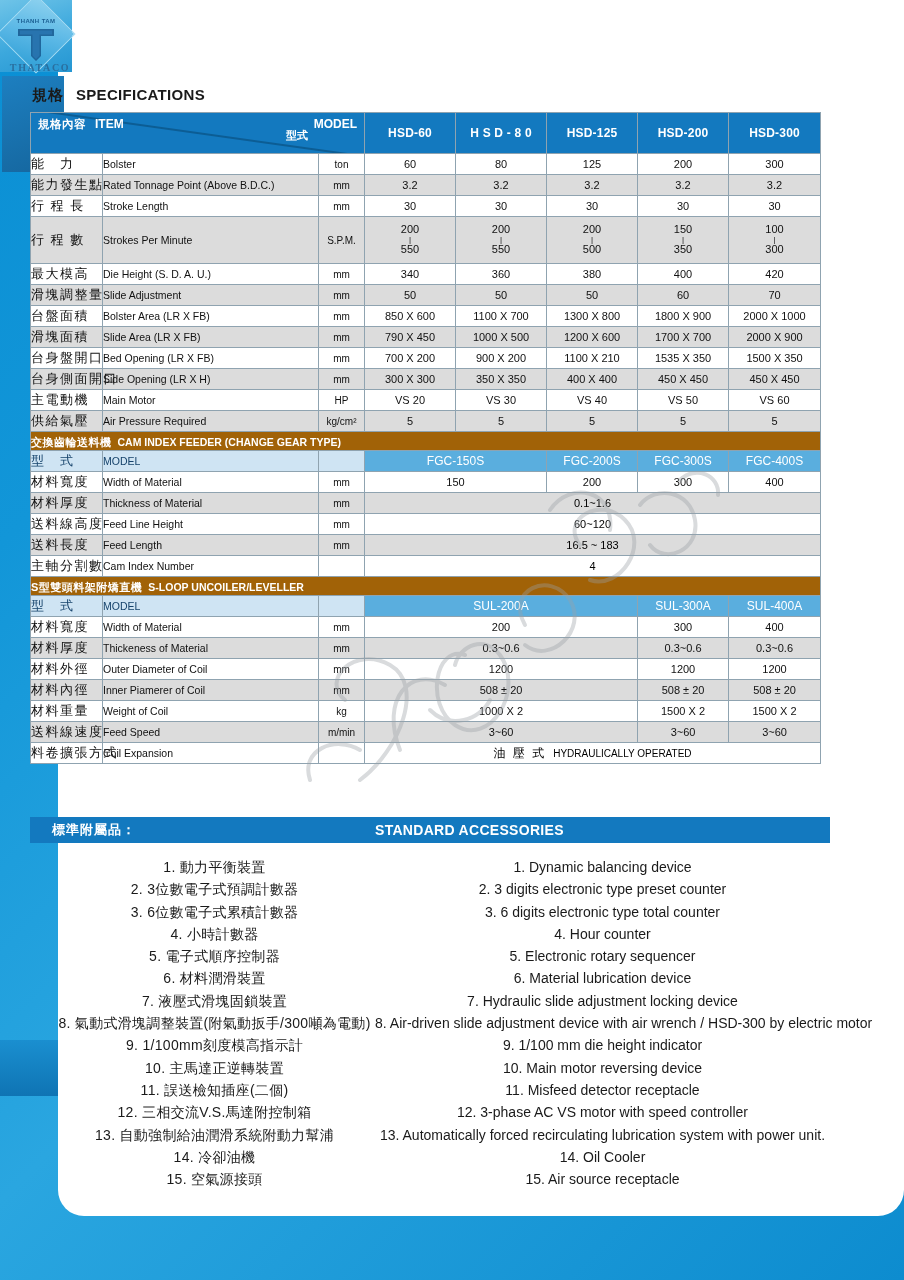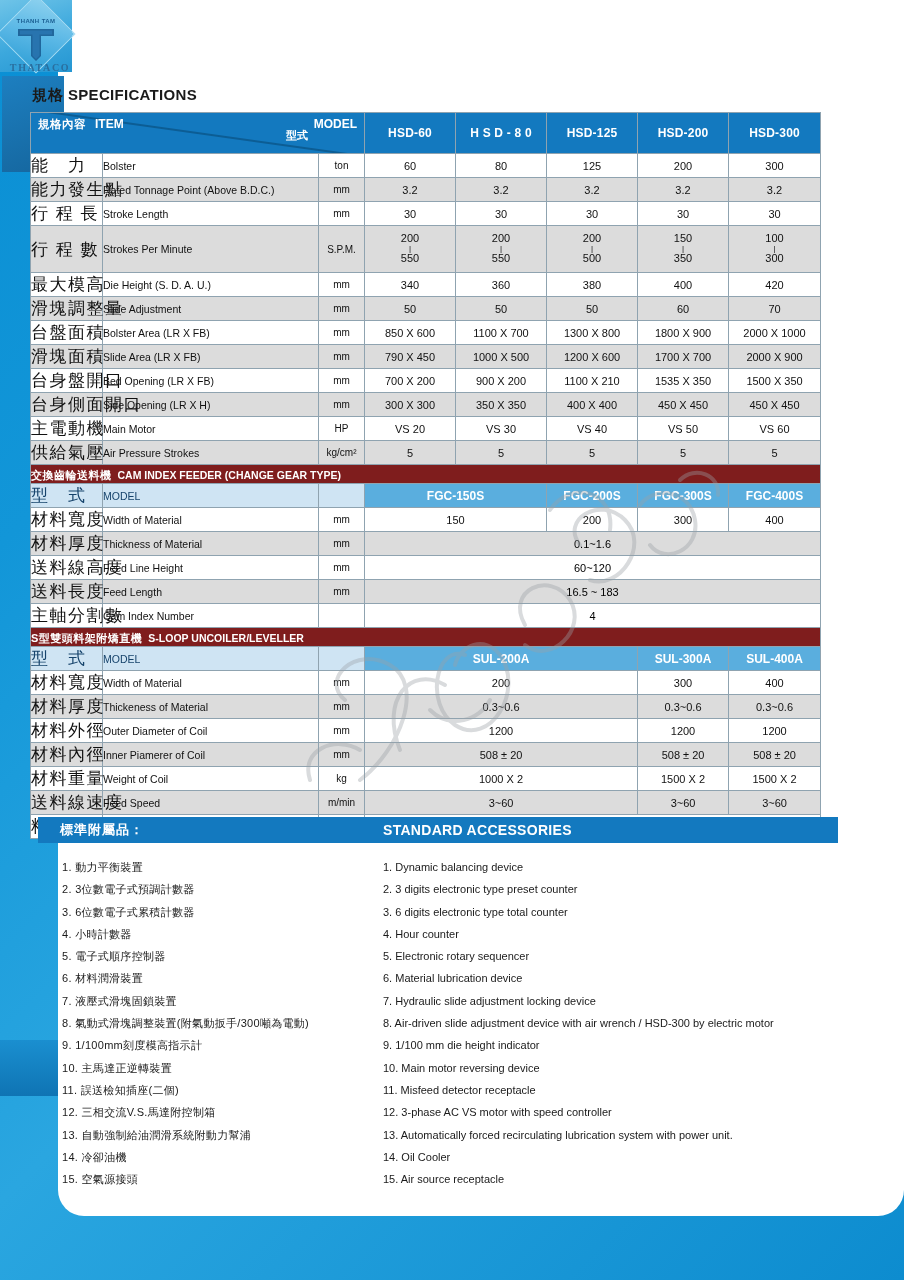--- a/index.html
+++ b/index.html
@@ -63,73 +63,73 @@
     background: linear-gradient(160deg,#1d7fc0 0%,#15669e 100%);
   }
   #left-tab {
     position: absolute; left: 0px; top: 1040px;
     width: 58px; height: 56px;
     background: linear-gradient(180deg,#1a8fd0 0%,#0f74b4 100%);
   }
   
   #content { position: absolute; left: 30px; top: 86px; width: 800px; }
   .spec-title {
-    display: flex; align-items: baseline; gap: 4px;
+    display: flex; align-items: baseline; gap: 12px;
     margin-bottom: 7px; padding-left: 2px;
   }
   .spec-title .cn { font-size: 15px; font-weight: bold; color: #1a1a1a; letter-spacing: 1px; }
   .spec-title .en { font-size: 15px; font-weight: bold; color: #1a1a1a; letter-spacing: .3px; }
 
   table.spec { border-collapse: collapse; width: 790px; table-layout: fixed; }
   table.spec td, table.spec th { border: 1px solid #8fa3b0; padding: 0; }
 
   .hdr { background: #1379bf; color: #ffffff; font-weight: bold; }
   .hdr-item { position: relative; height: 24px; }
   .hdr-item .lbl-cn { position: absolute; left: 7px; top: 4px; font-size: 11.5px; letter-spacing: .5px; }
   .hdr-item .lbl-en { position: absolute; left: 64px; top: 4px; font-size: 12px; }
   .hdr-item .mdl-cn { position: absolute; right: 56px; top: 15px; font-size: 11px; }
   .hdr-item .mdl-en { position: absolute; right: 7px; top: 4px; font-size: 12px; }
   .hdr-item .diag { position: absolute; left: 0; top: 0; width: 100%; height: 100%; }
   .model-th { text-align: center; font-size: 12px; height: 41px; letter-spacing: .2px; }
 
-  .r-cn { font-size: 17px; color: #111; padding: 2px 4px 2px 7px; letter-spacing: 1.5px; white-space: nowrap; margin-top: 24px; }
+  .r-cn { font-size: 13px; color: #111; padding: 2px 4px 2px 7px; letter-spacing: 1.5px; white-space: nowrap; margin-top: 24px; }
   .r-en { font-size: 10.5px; color: #111; padding: 2px 4px; }
   .r-unit { font-size: 10px; color: #111; text-align: center; }
   .r-val { font-size: 11px; color: #111; text-align: center; }
   tr.alt td { background: #dcdcdc; }
   tr.norm td { background: #ffffff; }
   .row-h { height: 21px; }
   .row-tall { height: 47px; }
   .spm { line-height: 1.05; font-size: 11px; }
   .spm .dash { display: block; font-size: 8px; line-height: 8px; }
 
   .sect-bar td {
-    background: #7f1d1d; color: #fff; height: 19px;
+    background: #a16207; color: #fff; height: 19px;
     padding: 0 0 0 7px; border: 1px solid #1379bf;
   }
   .sect-bar .cn { font-size: 11px; font-weight: bold; letter-spacing: .5px; }
   .sect-bar .en { font-size: 10.5px; font-weight: bold; margin-left: 6px; }
 
   .sub-hdr td { background: #cfe4f3; height: 15px; }
   .sub-hdr .r-cn, .sub-hdr .r-en { color: #16436b; }
-  .sub-model { background: #5aaede !important; color: #fff; font-weight: bold; font-size: 12px; text-align: center; }
+  .sub-model { background: #5aaede !important; color: #fff; font-weight: normal; font-size: 12px; text-align: center; }
   .merged-val { text-align: center; font-size: 11px; margin-left: 43px; }
 
   
-  #acc { position: absolute; left: 38px; top: 817px; width: 800px; }
+  #acc { position: absolute; left: 30px; top: 817px; width: 800px; text-align: center; }
   #acc-bar {
     height: 26px; background: #1379bf; color: #fff;
     display: flex; align-items: center;
   }
   #acc-bar .cn { font-size: 13px; font-weight: bold; margin-left: 22px; letter-spacing: 1px; }
   #acc-bar .en { font-size: 14px; font-weight: bold; margin-left: 239px; letter-spacing: .3px; }
   #acc-body { display: flex; padding-top: 13px; }
   #acc-cn { width: 345px; padding-left: 24px; }
   #acc-en { width: 455px; }
-  .acc-li { font-size: 11px; color: #1a1a1a; line-height: 22.3px; white-space: nowrap; }
+  .acc-li { font-size: 14px; color: #1a1a1a; line-height: 22.3px; white-space: nowrap; }
   #acc-cn .acc-li { letter-spacing: .3px; }
 
   
   #watermark {
     position: absolute; left: 250px; top: 450px;
     width: 560px; height: 370px;
     pointer-events: none; opacity: .5;
   }
 </style>
 </head>
@@ -312,21 +312,21 @@
           <td class="r-en">Main Motor</td>
           <td class="r-unit">HP</td>
           <td class="r-val">VS 20</td>
           <td class="r-val">VS 30</td>
           <td class="r-val">VS 40</td>
           <td class="r-val">VS 50</td>
           <td class="r-val">VS 60</td>
         </tr>
         <tr class="alt row-h">
           <td class="r-cn">供給氣壓</td>
-          <td class="r-en">Air Pressure Strokes</td>
+          <td class="r-en">Air Pressure Required</td>
           <td class="r-unit">kg/cm²</td>
           <td class="r-val">5</td>
           <td class="r-val">5</td>
           <td class="r-val">5</td>
           <td class="r-val">5</td>
           <td class="r-val">5</td>
         </tr>
       </tbody>
 
     <tbody id="feeder-body">

